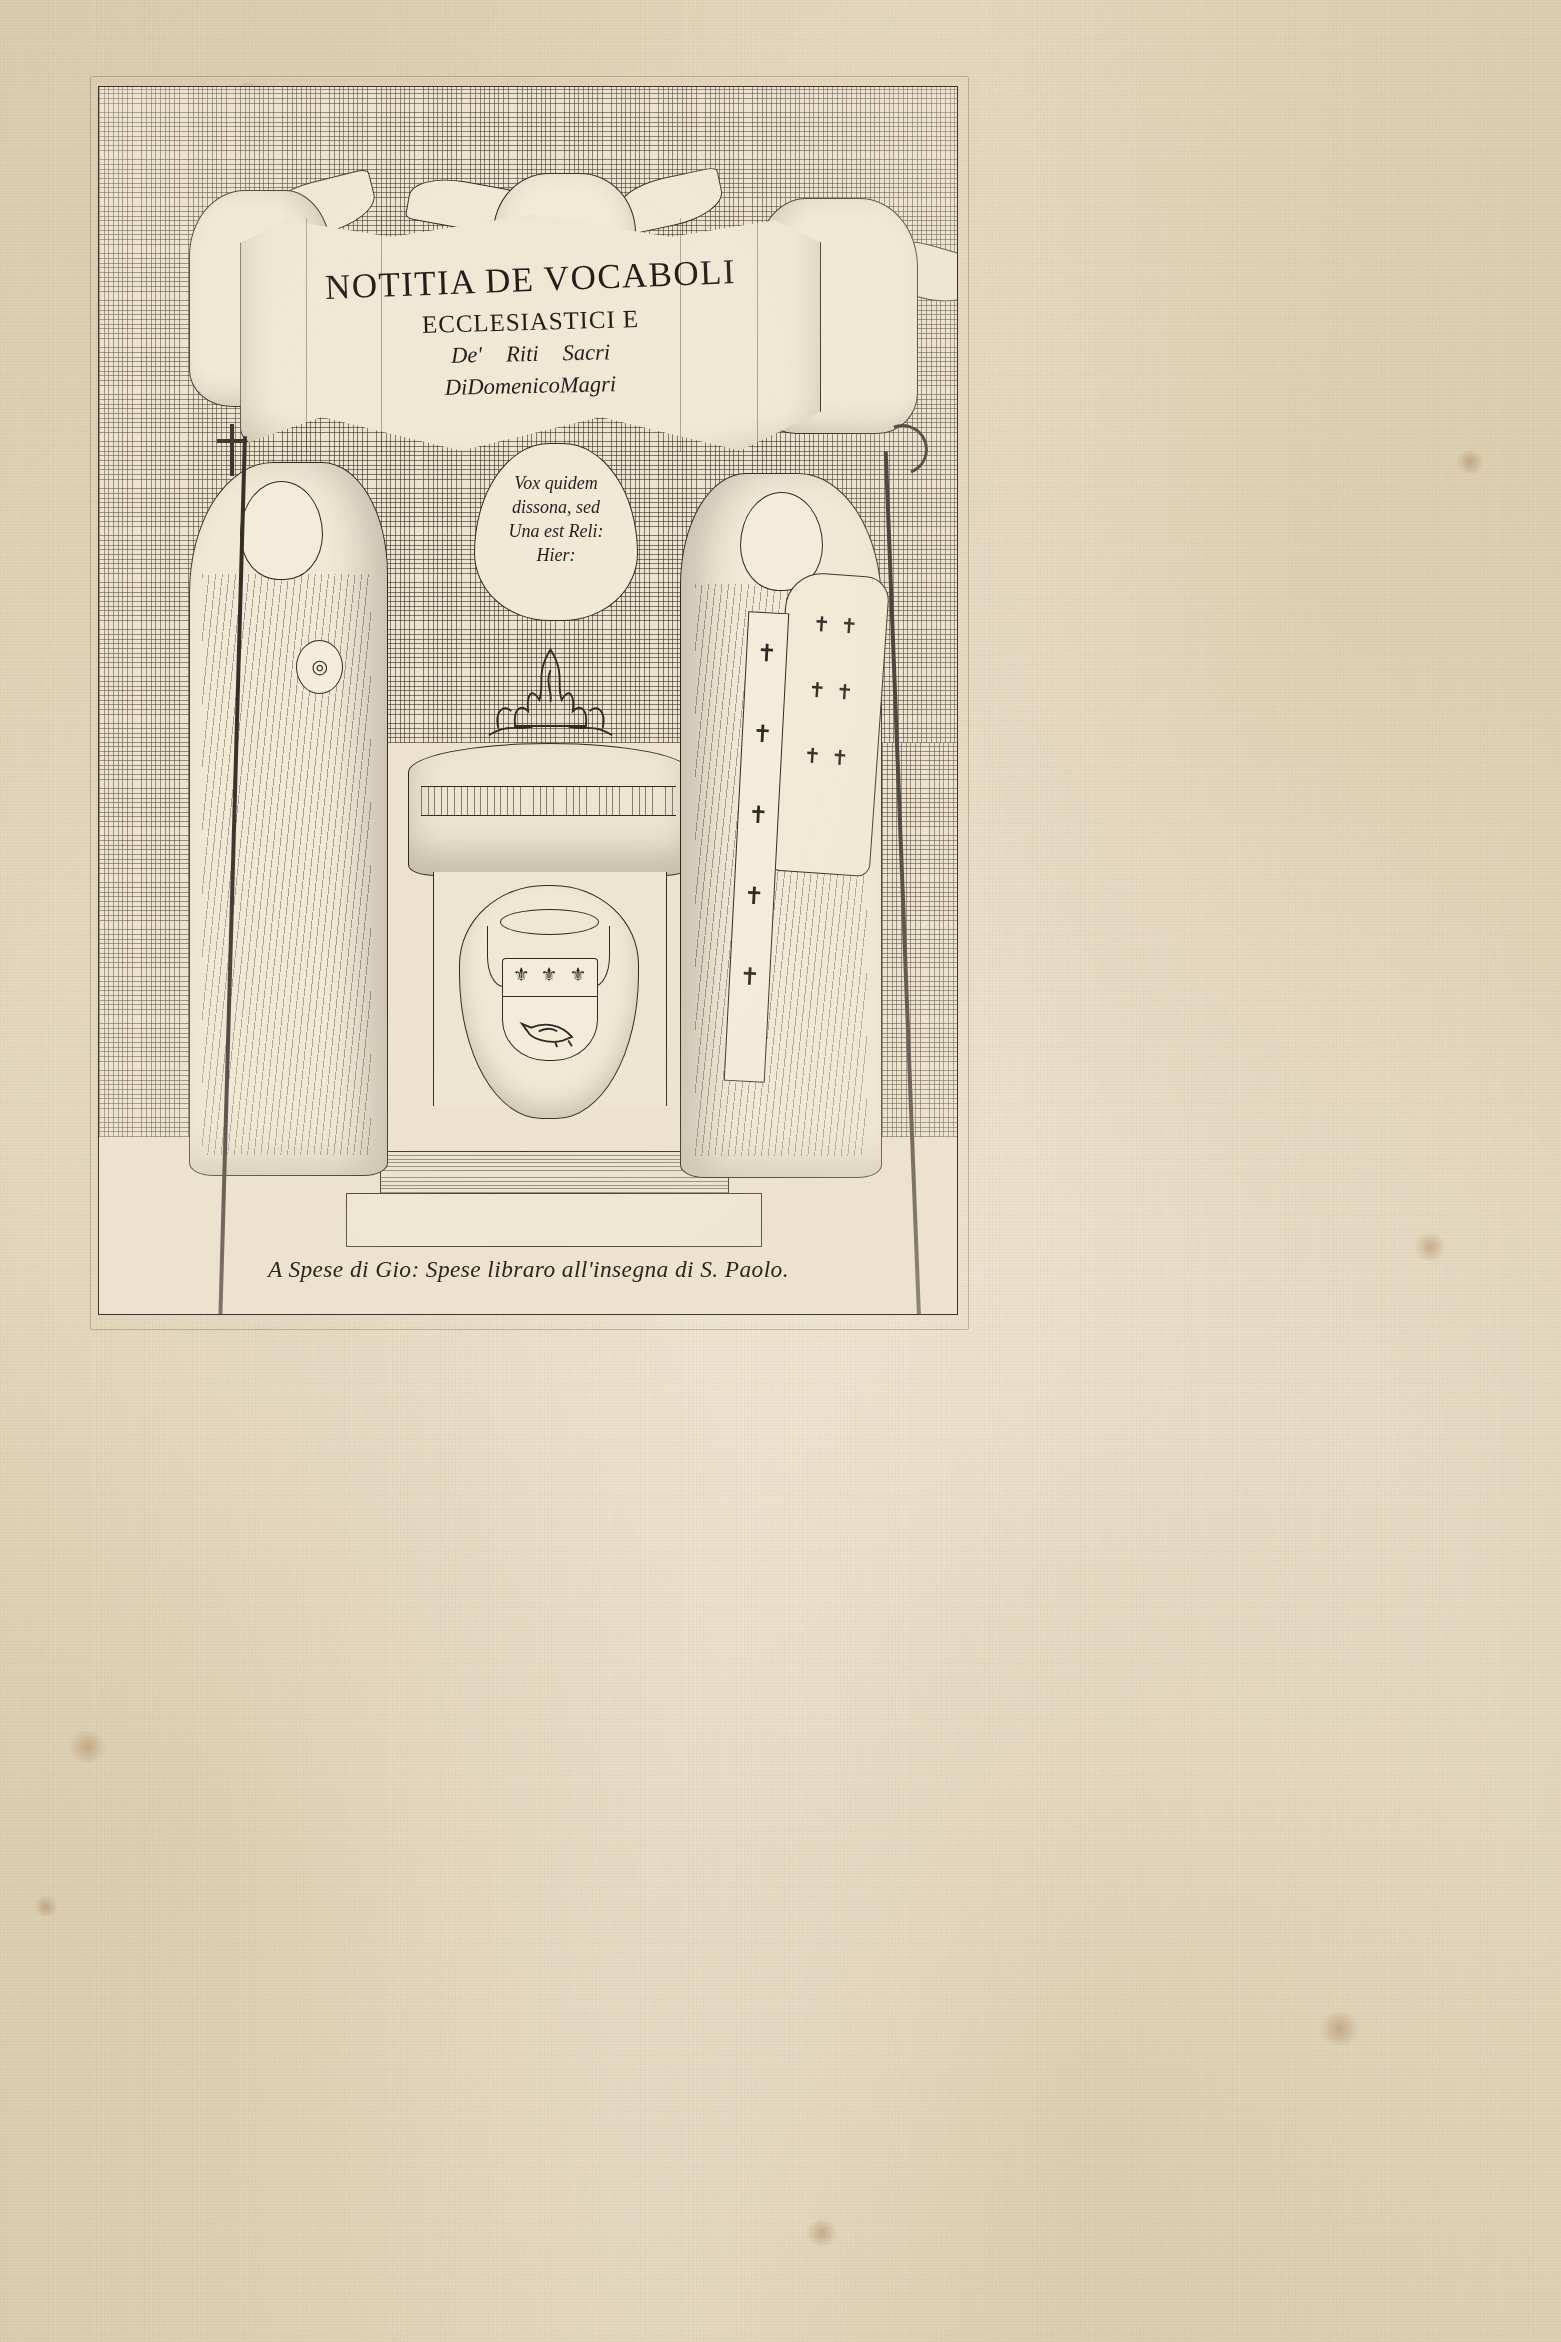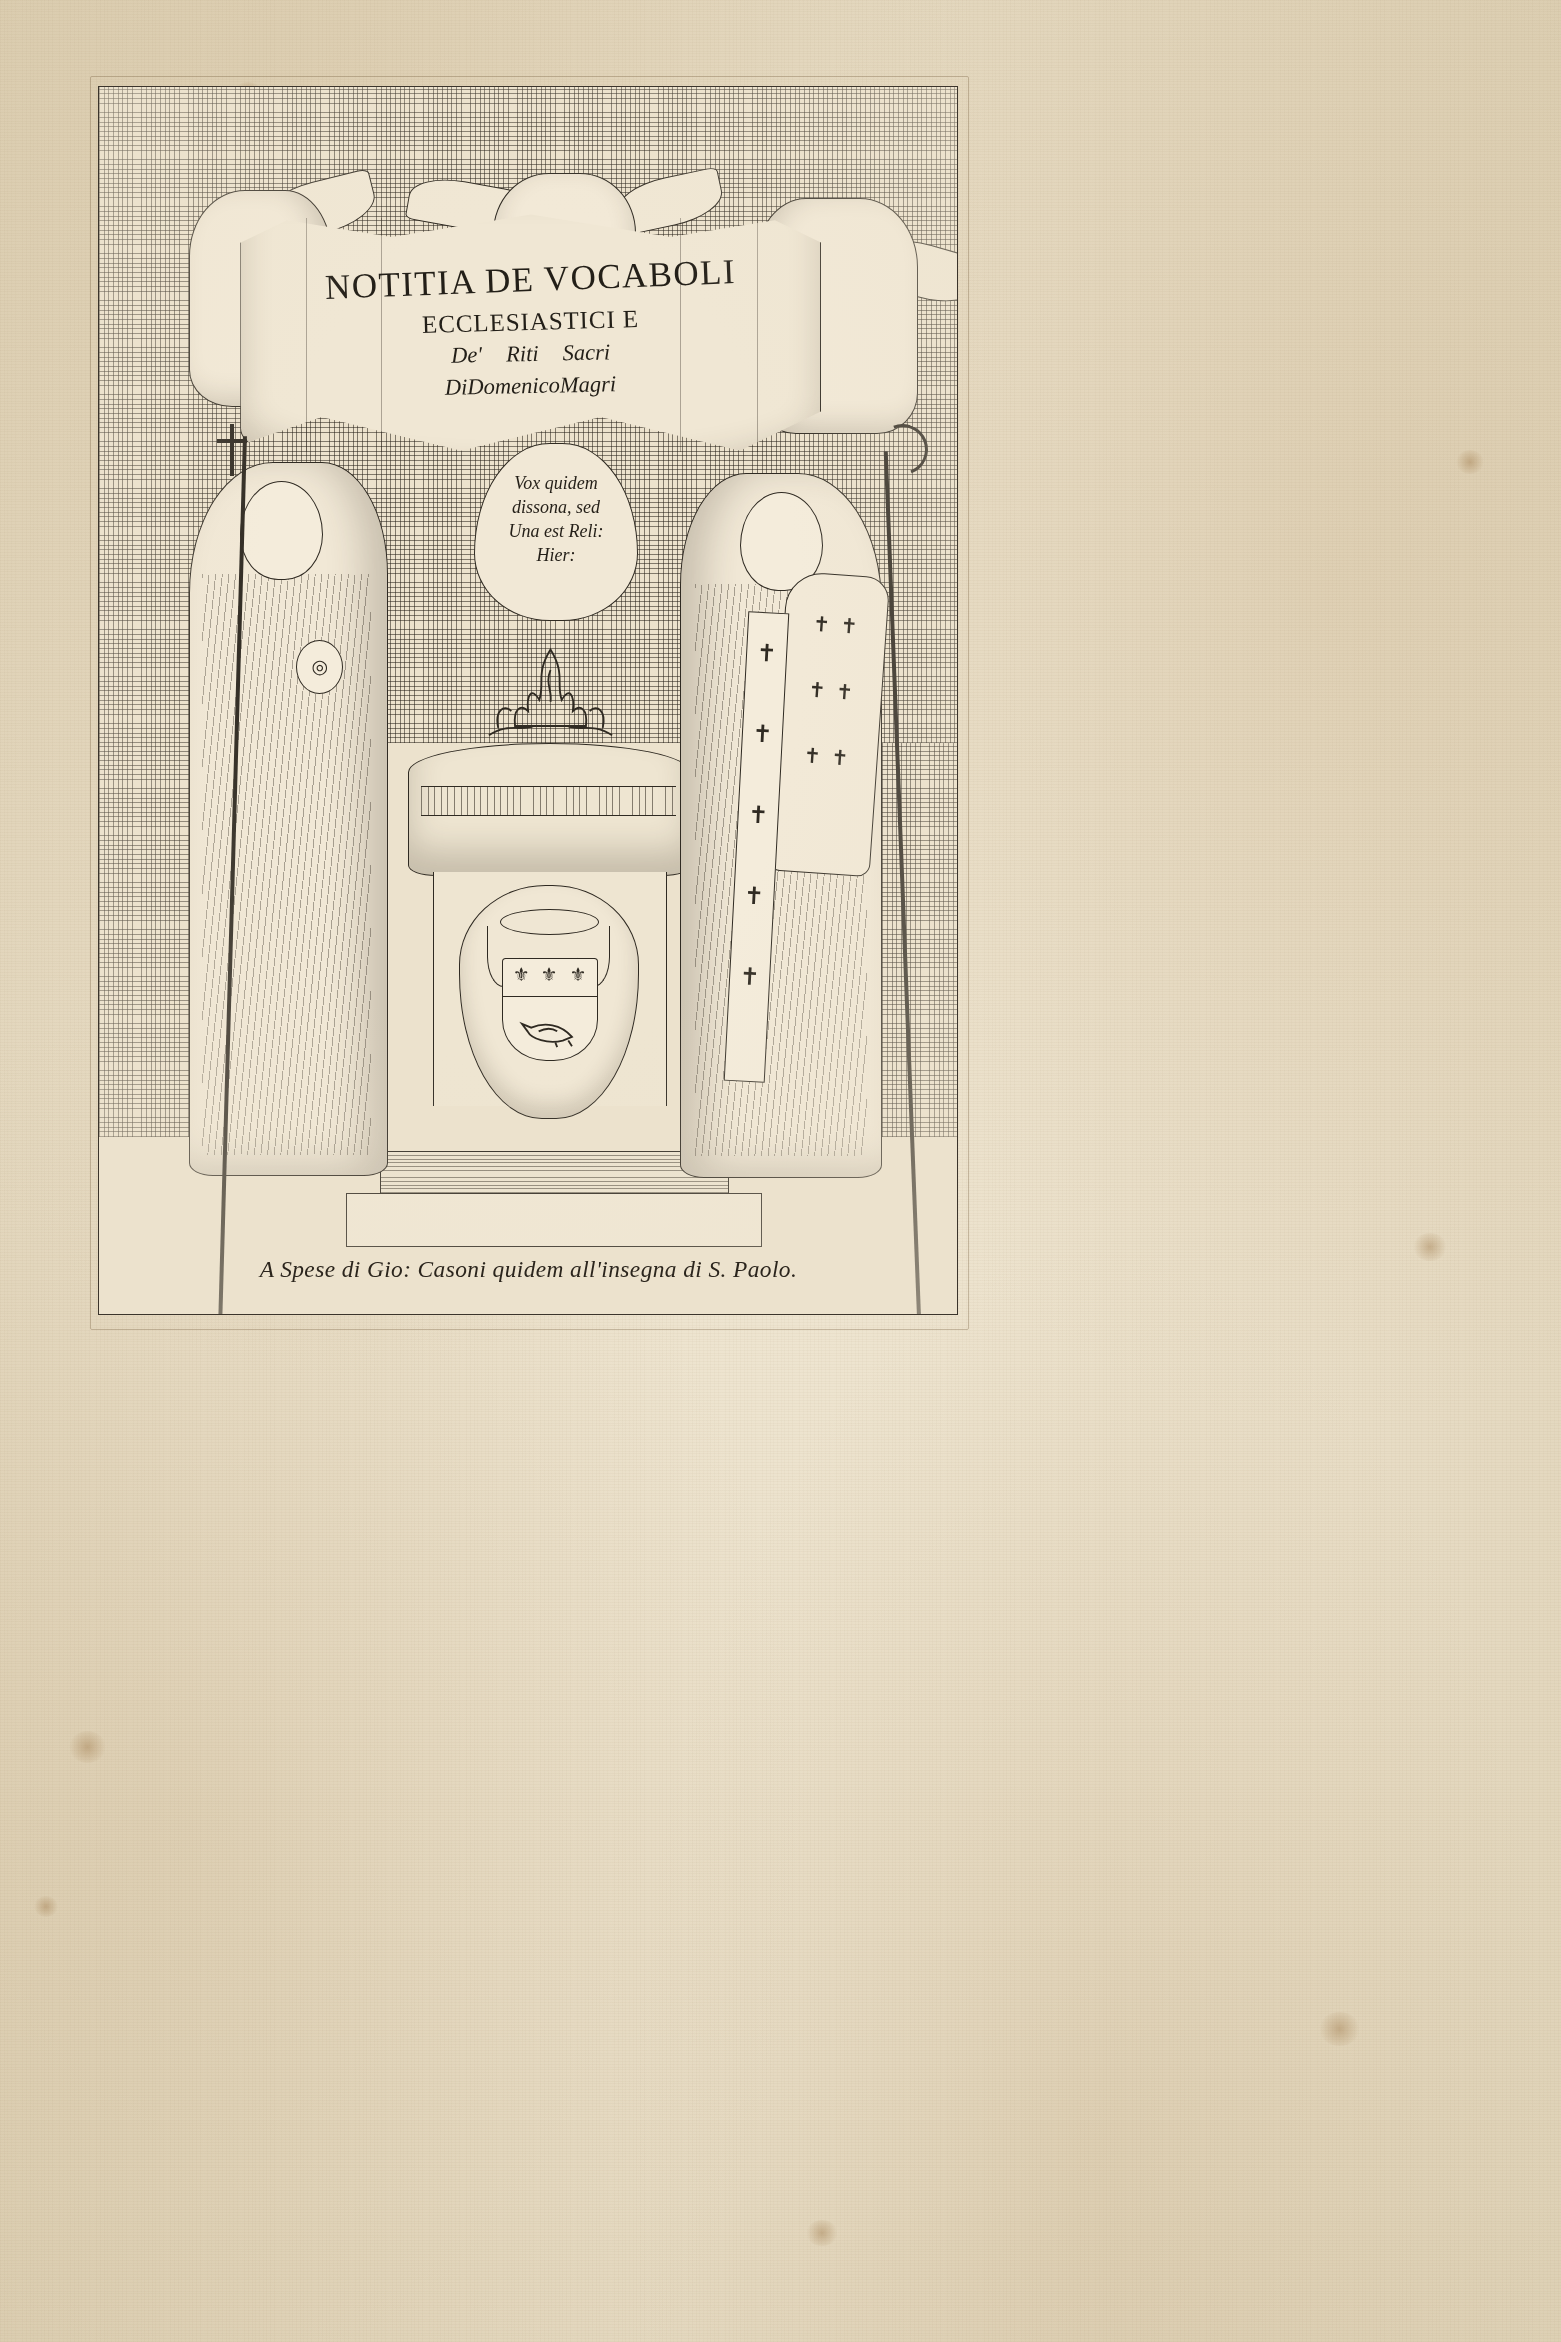--- a/index.html
+++ b/index.html
@@ -579,18 +579,18 @@
       <div class="figure" id="fig-right"></div>
       <div class="drape" id="drape-right"></div>
       <div class="head" id="head-right"></div>
       <div id="chasuble">✝&nbsp;&nbsp;✝<br>✝&nbsp;&nbsp;✝<br>✝&nbsp;&nbsp;✝</div>
       <div id="stole">✝<br>✝<br>✝<br>✝<br>✝</div>
       <div class="staff" id="staff-right"></div>
       <div id="crozier-hook"></div>
 
       <div id="plate-age"></div>
 
-      <div id="imprint">A Spese di Gio: Casoni quidem all'insegna di S. Paolo.</div>
+      <div id="imprint">A Spese di Gio: Spese libraro all'insegna di S. Paolo.</div>
 
     </div>
   </div>
 </div>
 
 
 </body></html>

